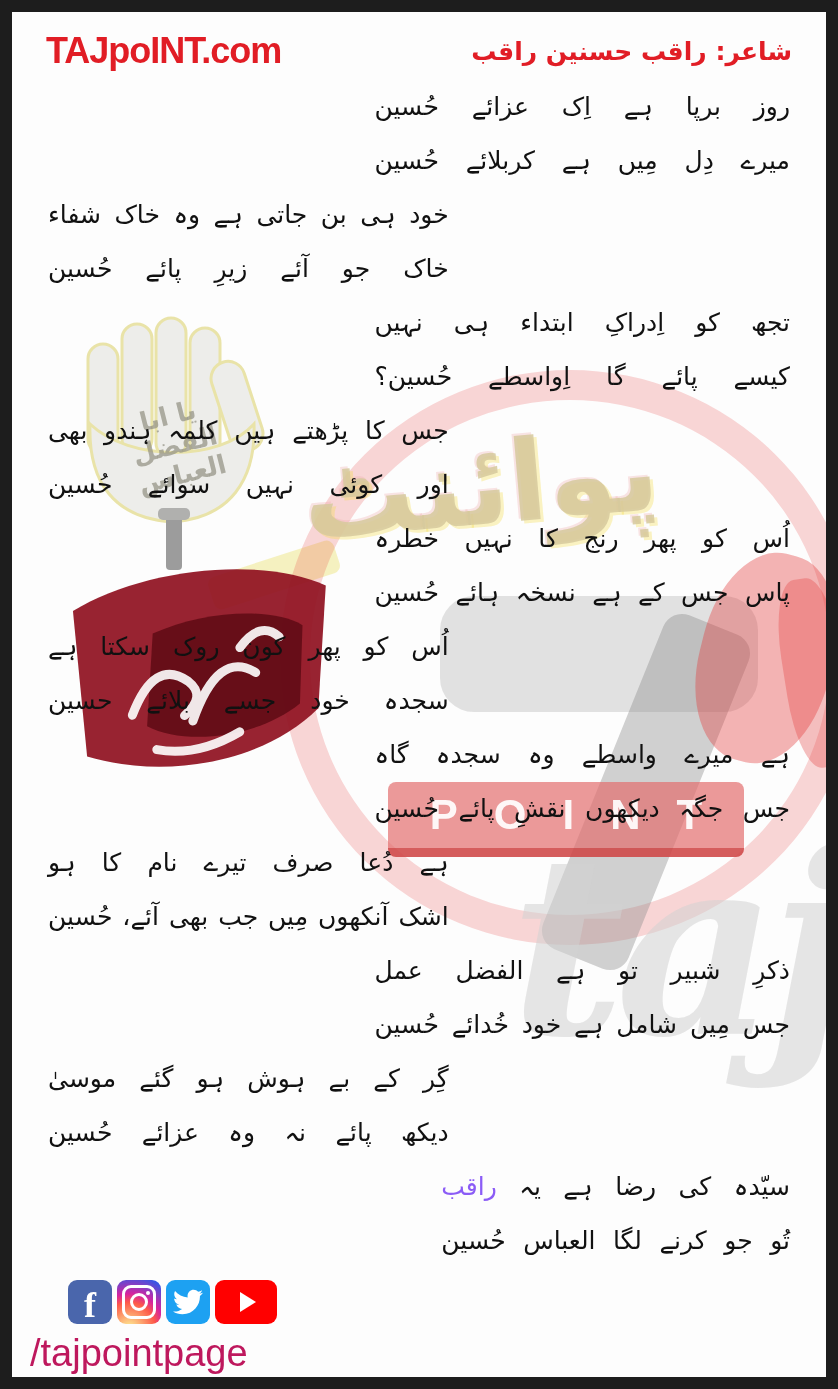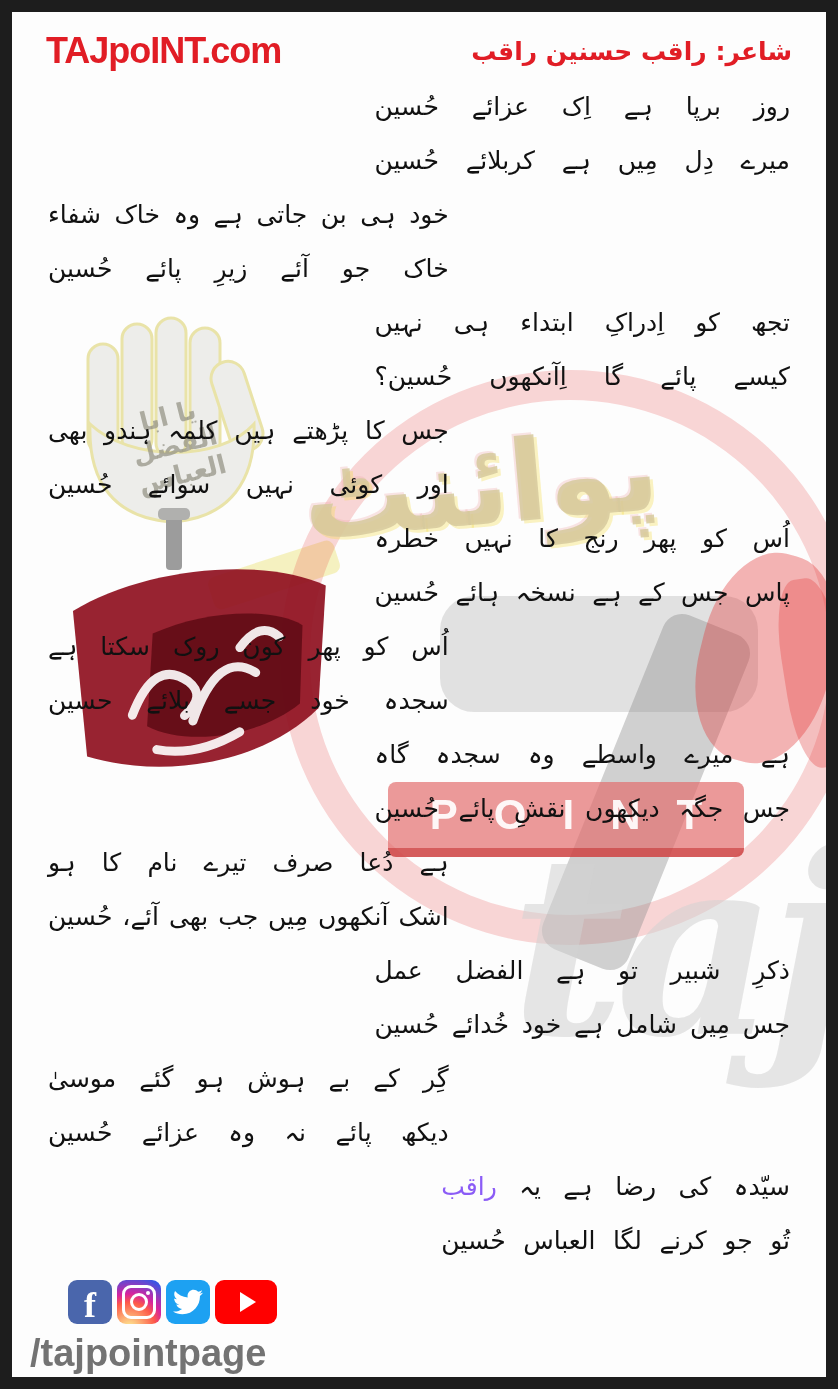--- a/index.html
+++ b/index.html
@@ -140,21 +140,21 @@
   .ig-dot{position:absolute;right:3px;top:3px;width:4px;height:4px;background:#fff;border-radius:50%;}
   .icon.tw{background:#1da1f2;}
   .icon.yt{background:#f00;width:62px;}
   .yt-tri{
     width:0;height:0;margin-left:4px;
     border-left:16px solid #fff;border-top:10px solid transparent;border-bottom:10px solid transparent;
   }
   .handle{
     position:absolute;left:18px;top:1320px;z-index:4;
     font-family:"Liberation Sans",sans-serif;
-    font-weight:bold;font-size:38px;color:#737373;letter-spacing:0px;
+    font-weight:normal;font-size:38px;color:#be185d;letter-spacing:0px;
   }
 </style>
 </head>
 <body>
 
 <div class="page">
   <div class="sheet">
 
     <div class="wm">
       <div class="wm-yellow-sliver"></div>
@@ -251,21 +251,21 @@
             <span class="word">کو</span>
             <span class="word">اِدراکِ</span>
             <span class="word">ابتداء</span>
             <span class="word">ہی</span>
             <span class="word">نہیں</span>
           </div>
           <div class="line">
             <span class="word">کیسے</span>
             <span class="word">پائے</span>
             <span class="word">گا</span>
-            <span class="word">اِآنکھوں</span>
+            <span class="word">اِواسطے</span>
             <span class="word">حُسین؟</span>
           </div>
         </div>
         <div class="couplet l">
           <div class="line">
             <span class="word">جس</span>
             <span class="word">کا</span>
             <span class="word">پڑھتے</span>
             <span class="word">ہیں</span>
             <span class="word">کلمہ</span>

